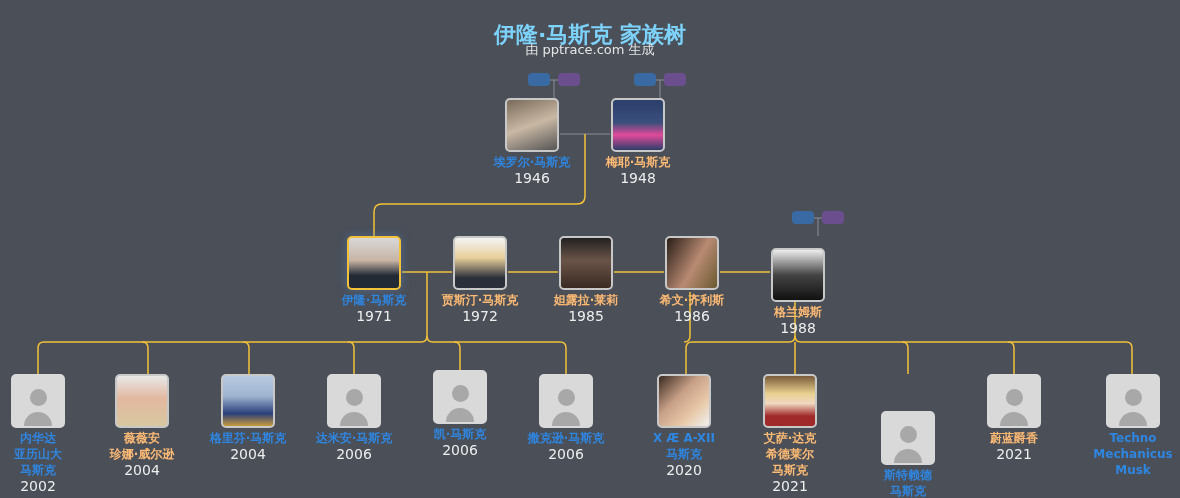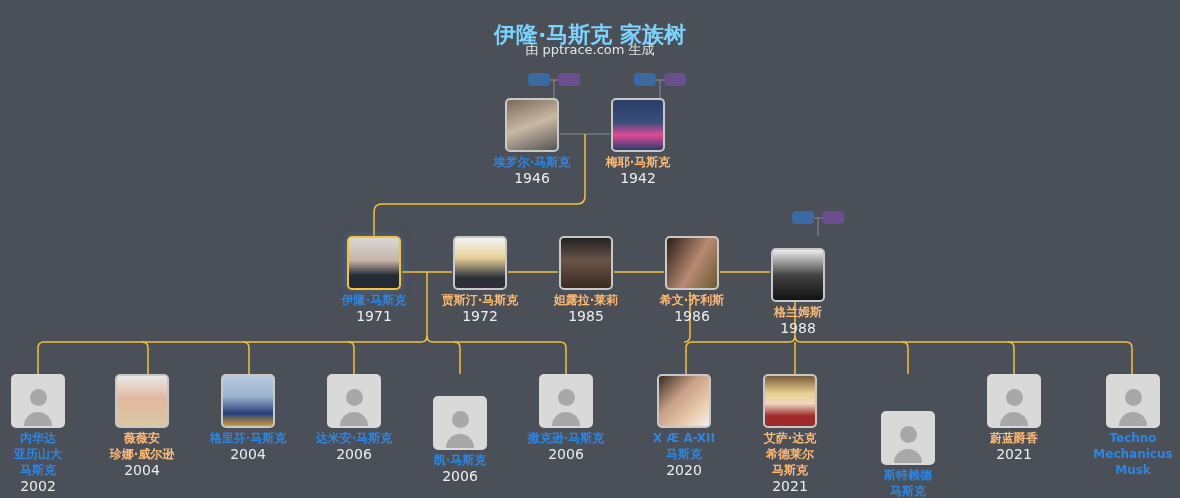--- a/index.html
+++ b/index.html
@@ -73,21 +73,21 @@
 <div class="pill p" style="left:822px;top:211px;"></div>
 
 <div class="node" style="left:472px;top:98px;">
   <div class="photo" style="background:linear-gradient(160deg,#7a6a5a,#c9b8a4 50%,#555 100%);"></div>
   <div class="name m">埃罗尔·马斯克</div>
   <div class="year">1946</div>
 </div>
 <div class="node" style="left:578px;top:98px;">
   <div class="photo" style="background:linear-gradient(180deg,#2c3e6a 0%,#3a4f7c 45%,#e04a9a 70%,#2c3e6a 100%);"></div>
   <div class="name f">梅耶·马斯克</div>
-  <div class="year">1942</div>
+  <div class="year">1948</div>
 </div>
 
 <div class="node" style="left:314px;top:236px;">
   <div class="photo focus" style="background:linear-gradient(180deg,#d8d8d8 0%,#c8b4a4 45%,#222a36 75%);"></div>
   <div class="name m">伊隆·马斯克</div>
   <div class="year">1971</div>
 </div>
 <div class="node" style="left:420px;top:236px;">
   <div class="photo" style="background:linear-gradient(180deg,#f4f4f4 0%,#e8cf9a 40%,#2a2f3a 80%);"></div>
   <div class="name f">贾斯汀·马斯克</div>
@@ -139,21 +139,21 @@
 <div class="node" style="left:294px;top:374px;">
   <div class="photo placeholder">
       <div class="head"></div>
       <div class="body"></div>
     </div>
   <div class="name m">
       <div>达米安·马斯克</div>
     </div>
   <div class="year">2006</div>
 </div>
-<div class="node" style="left:400px;top:396px;">
+<div class="node" style="left:400px;top:370px;">
   <div class="photo placeholder">
       <div class="head"></div>
       <div class="body"></div>
     </div>
   <div class="name m">
       <div>凯·马斯克</div>
     </div>
   <div class="year">2006</div>
 </div>
 <div class="node" style="left:506px;top:374px;">

